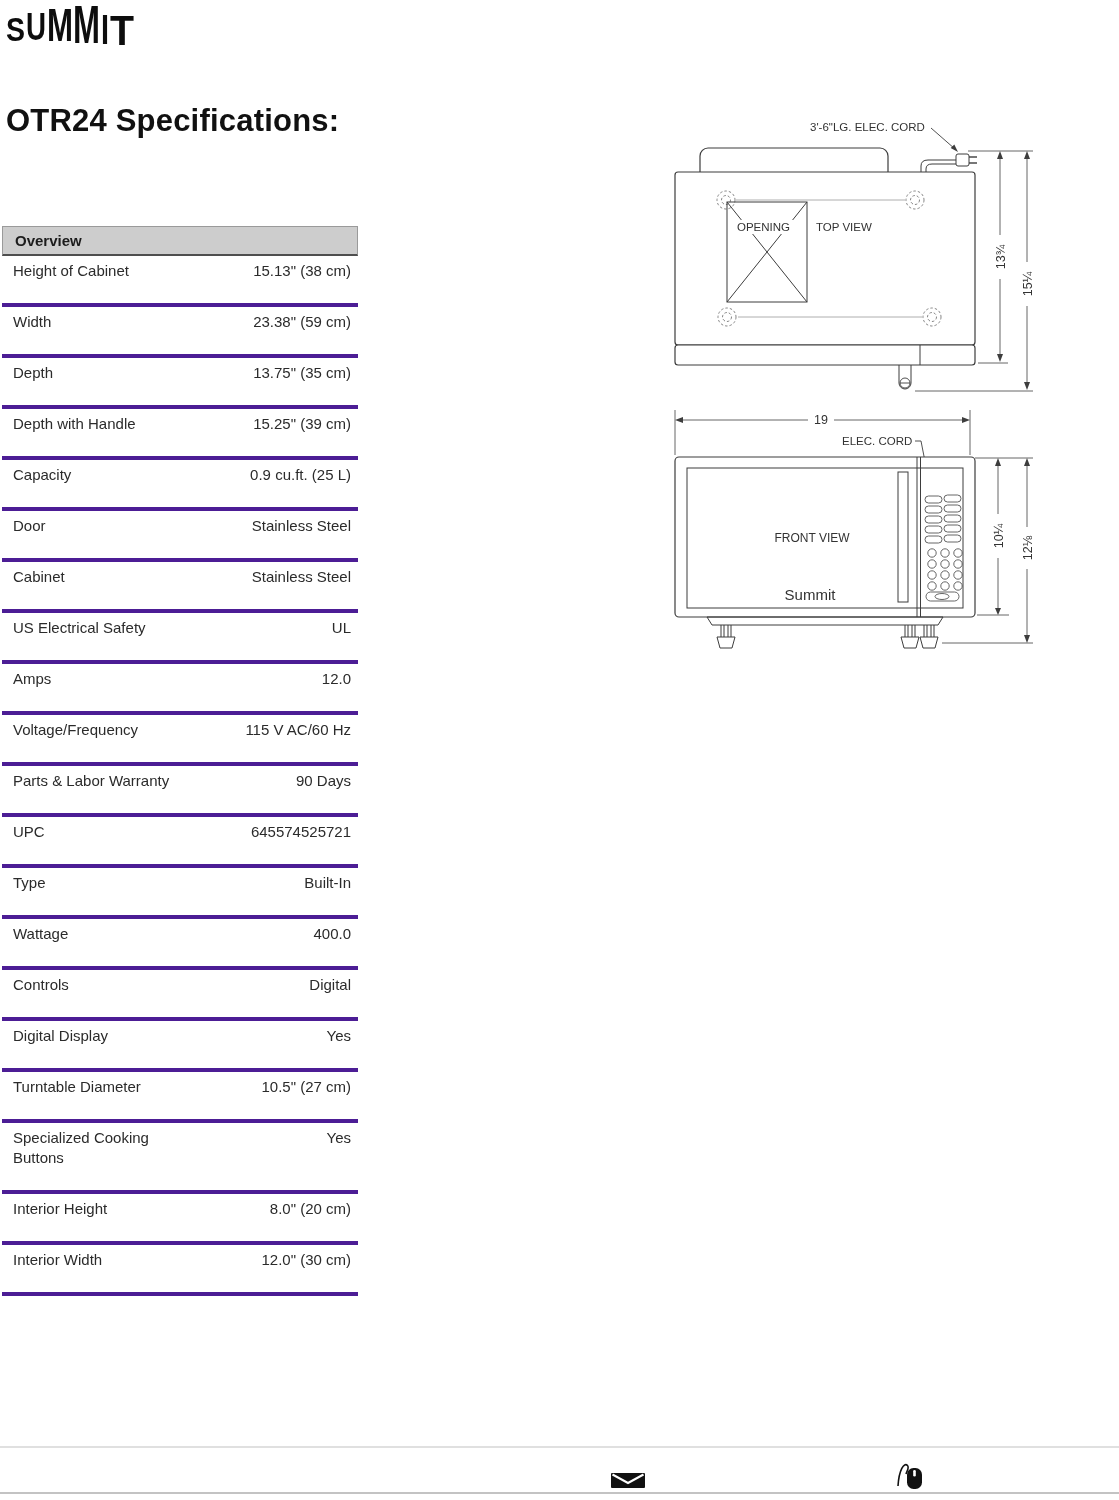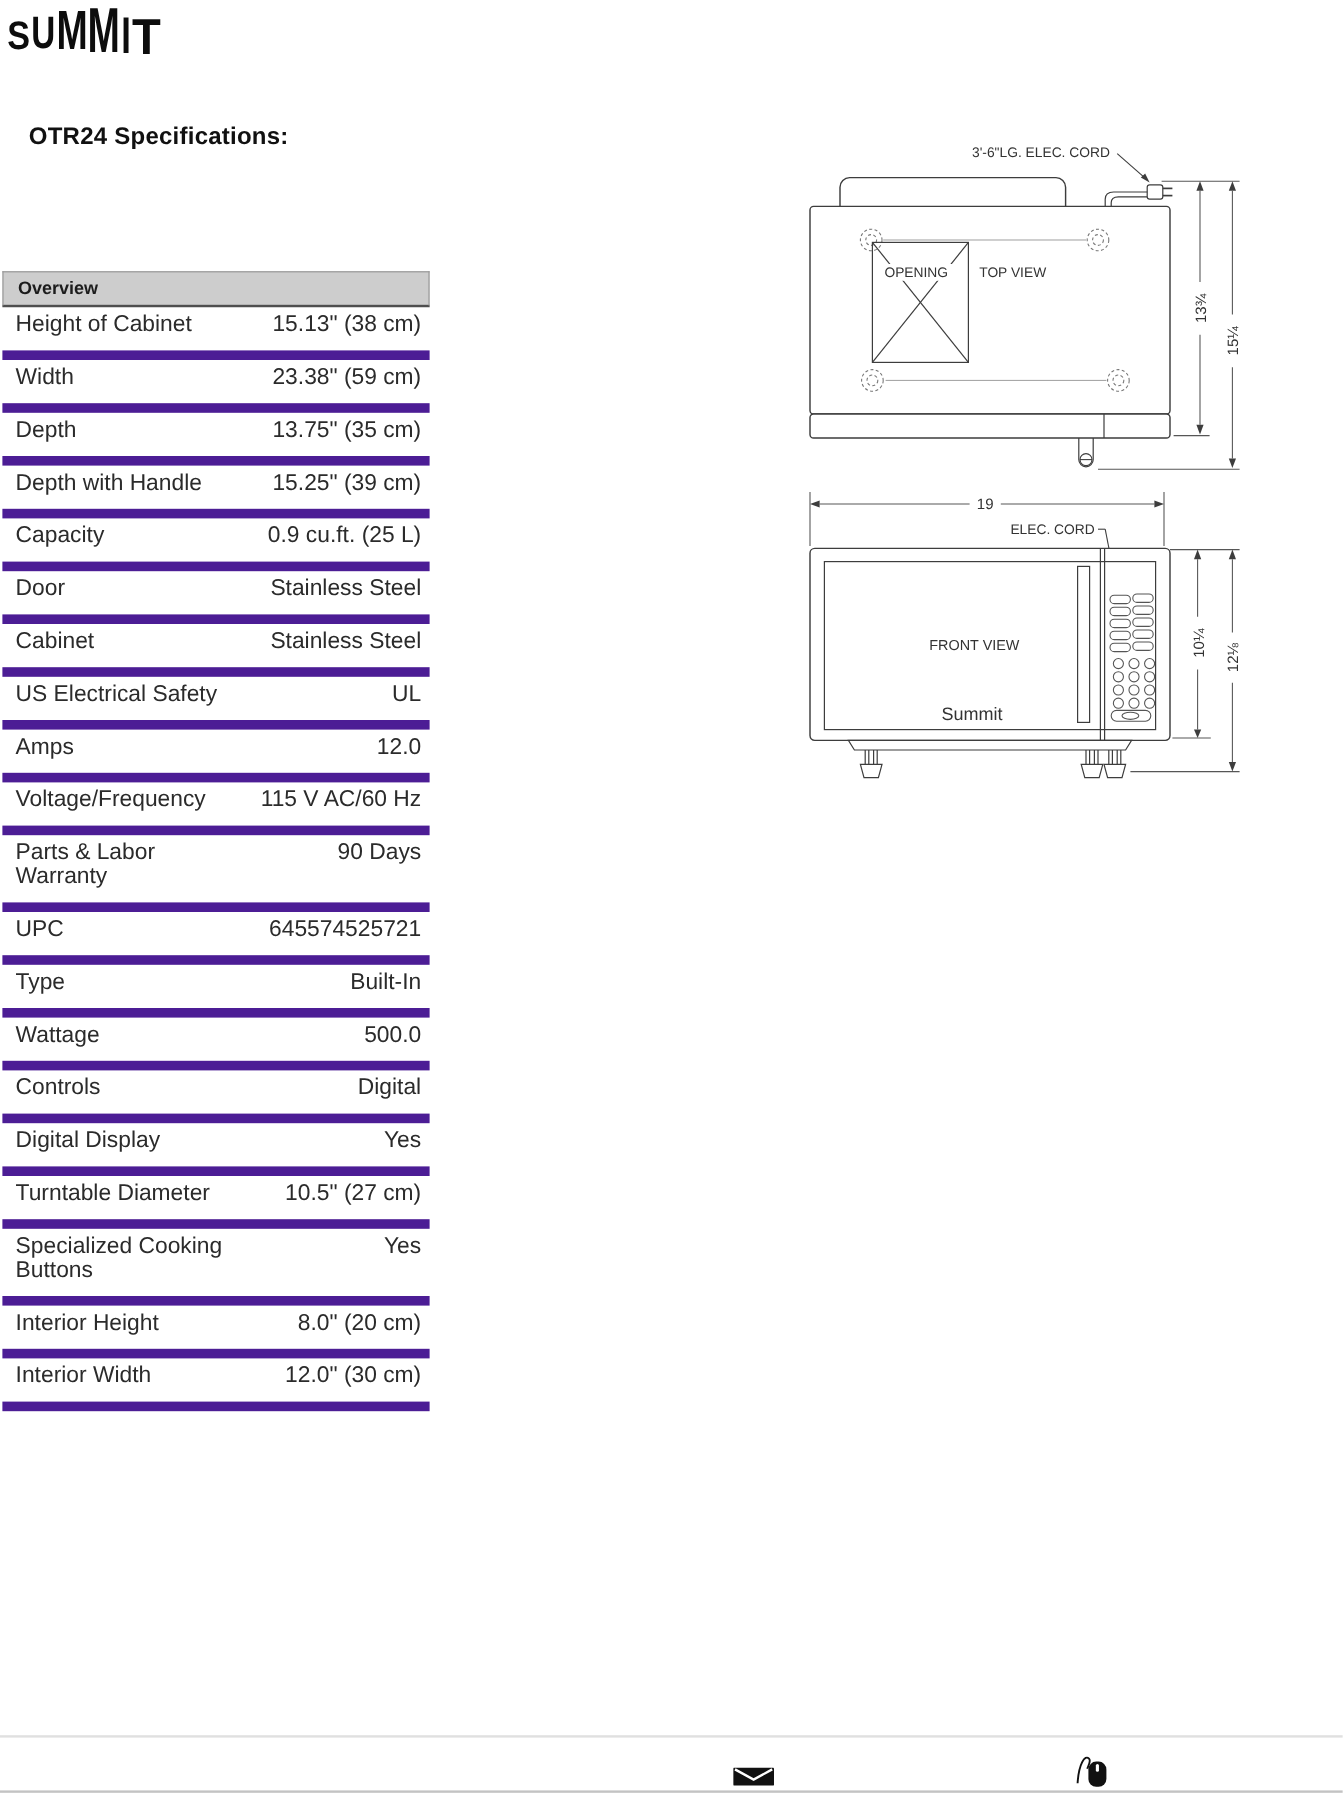--- a/index.html
+++ b/index.html
@@ -1,27 +1,27 @@
 <!DOCTYPE html>
 <html><head>
 <meta charset="utf-8">
 <style>
   html,body{margin:0;padding:0;background:#fff;}
   body{width:1119px;height:1500px;position:relative;font-family:"Liberation Sans",sans-serif;color:#222;}
   .page{position:absolute;inset:0;background:#fff;}
 
   .logo-svg{position:absolute;left:4px;top:3px;}
 
-  .page-title{position:absolute;left:24px;top:103px;font-size:20px;font-weight:bold;color:#111;letter-spacing:.2px;}
+  .page-title{position:absolute;left:6px;top:103px;font-size:31px;font-weight:bold;color:#111;letter-spacing:.2px;}
 
   .spec-table{position:absolute;left:2px;top:182px;width:356px;margin-top:44px;}
   .sec-header{background:#cdcdcd;border:1px solid #9a9a9a;border-bottom:2px solid #4e4e4e;
     font-size:15px;font-weight:bold;color:#1c1c1c;padding:4px 6px 4px 12px;line-height:19px;box-sizing:border-box;}
   .spec-row{display:flex;justify-content:space-between;align-items:flex-start;
-    border-bottom:8px solid #4c1d95;padding:5px 7px 11px 11px;font-size:19px;line-height:20px;
+    border-bottom:4px solid #4c1d95;padding:5px 7px 22px 11px;font-size:15px;line-height:20px;
     box-sizing:border-box;min-height:31px;color:#2b2b2b;}
   .spec-row .lab{text-align:left;max-width:190px;}
   .spec-row .val{text-align:right;white-space:nowrap;margin-left:auto;padding-left:8px;}
 
   .drawings{position:absolute;left:660px;top:100px;}
   .drawings text{fill:#333;}
 
   .footer-rule-top{position:absolute;left:0;top:1446px;width:1119px;height:0;border-top:2px solid #e0e0e0;}
   .footer-rule-bottom{position:absolute;left:0;top:1492px;width:1119px;height:0;border-top:2px solid #c3c3c3;}
   .email-svg{position:absolute;left:611px;top:1473px;}
@@ -94,21 +94,21 @@
       <div class="spec-row">
         <div class="lab">UPC</div>
         <div class="val">645574525721</div>
       </div>
       <div class="spec-row">
         <div class="lab">Type</div>
         <div class="val">Built-In</div>
       </div>
       <div class="spec-row">
         <div class="lab">Wattage</div>
-        <div class="val">500.0</div>
+        <div class="val">400.0</div>
       </div>
       <div class="spec-row">
         <div class="lab">Controls</div>
         <div class="val">Digital</div>
       </div>
       <div class="spec-row">
         <div class="lab">Digital Display</div>
         <div class="val">Yes</div>
       </div>
       <div class="spec-row">

